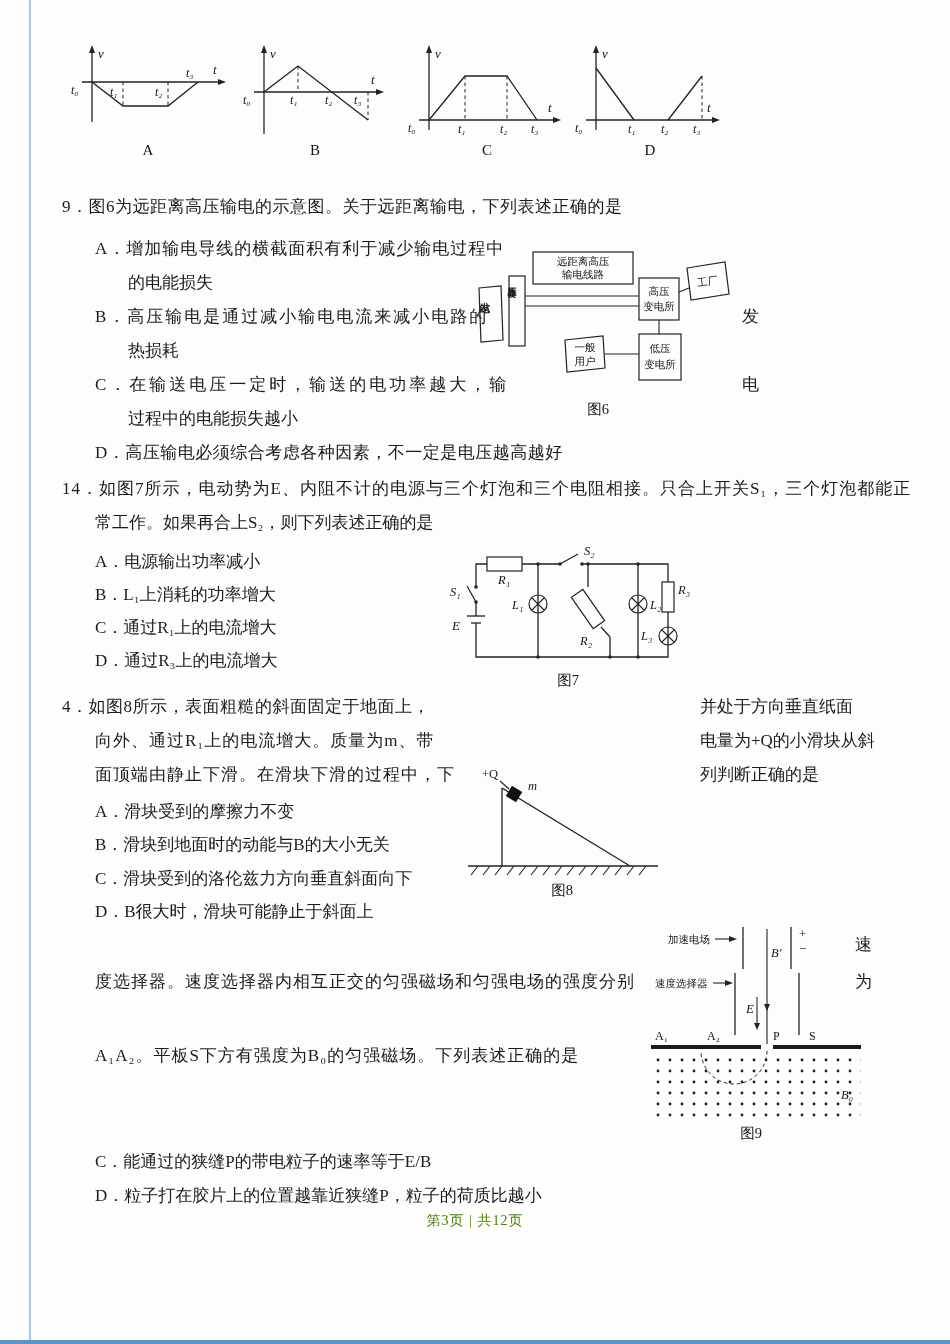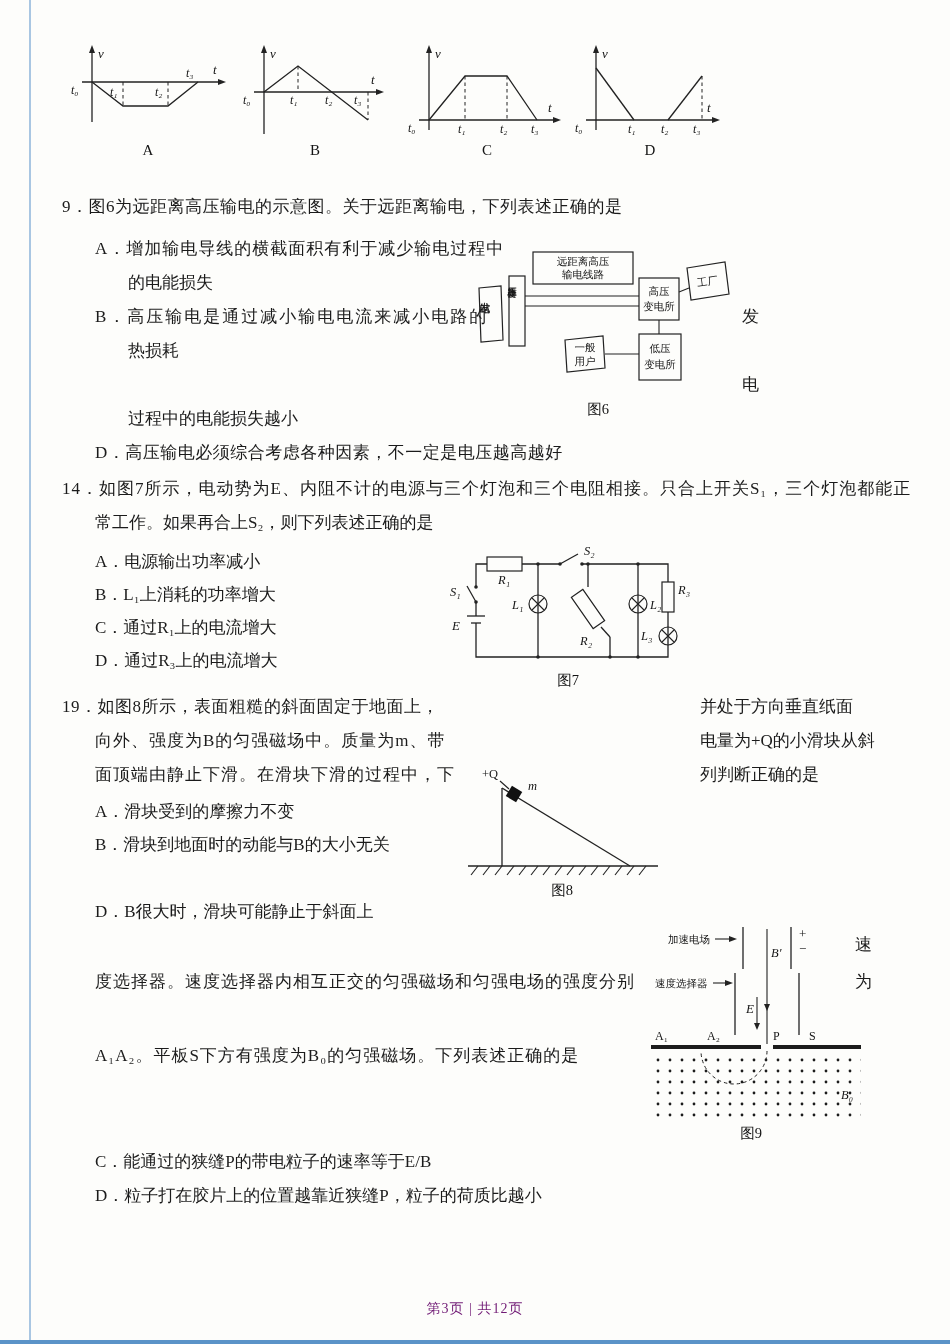--- a/index.html
+++ b/index.html
@@ -5,22 +5,22 @@
   * { margin:0; padding:0; box-sizing:border-box; }
   html,body { background:#ffffff; }
   .sheet {
     position:relative; width:950px; height:1344px; margin:0 auto;
     background:#fdfdfb; color:#1b1b1b; overflow:hidden;
     font-family:"Liberation Serif","DejaVu Serif",serif;
   }
   .edge-left  { position:absolute; left:29px; top:0; width:2px; height:100%; background:#a9c6e2; }
   .edge-bottom{ position:absolute; left:0; bottom:0; width:100%; height:4px; background:#5b93c8; }
   .t { position:absolute; white-space:nowrap; font-size:17px; line-height:1.35; }
-  .footer { position:absolute; left:0; top:1300px; width:100%; text-align:center;
-            font-size:14px; color:#701a75; letter-spacing:1px; }
+  .footer { position:absolute; left:0; top:1212px; width:100%; text-align:center;
+            font-size:14px; color:#4d7c0f; letter-spacing:1px; }
   svg.fig { position:absolute; overflow:visible; }
   svg text { font-family:"Liberation Serif","DejaVu Serif",serif; fill:#141414; }
   .it { font-style:italic; }
   .ln { stroke:#222; stroke-width:1.3; fill:none; }
   .thin { stroke:#222; stroke-width:1.1; fill:none; }
   .dash { stroke:#222; stroke-width:1; fill:none; stroke-dasharray:3.5,3; }
   .box { stroke:#222; stroke-width:1.2; fill:none; }
   .ah { fill:#222; stroke:none; }
   .cjk { font-size:10.5px; }
 </style>
@@ -97,20 +97,21 @@
     <text class="it" x="89" y="91" font-size="12">t₂</text>
     <text class="it" x="121" y="91" font-size="12">t₃</text>
     <text x="78" y="113" font-size="15" text-anchor="middle">D</text>
   </svg>
 
   <div class="t" style="left:62px;top:196px;letter-spacing:0.5px">9．图6为远距离高压输电的示意图。关于远距离输电，下列表述正确的是</div>
   <div class="t" style="left:95px;top:238px;letter-spacing:1px">A．增加输电导线的横截面积有利于减少输电过程中</div>
   <div class="t" style="left:128px;top:272px">的电能损失</div>
   <div class="t" style="left:95px;top:306px;letter-spacing:2px">B．高压输电是通过减小输电电流来减小电路的</div>
   <div class="t" style="left:128px;top:340px">热损耗</div>
+  <div class="t" style="left:95px;top:374px;letter-spacing:3px">C．在输送电压一定时，输送的电功率越大，输</div>
   <div class="t" style="left:128px;top:408px">过程中的电能损失越小</div>
   <div class="t" style="left:95px;top:442px;letter-spacing:0.5px">D．高压输电必须综合考虑各种因素，不一定是电压越高越好</div>
   <div class="t" style="left:742px;top:306px">发</div>
   <div class="t" style="left:742px;top:374px">电</div>
 
   <svg class="fig" style="left:473px;top:248px" width="265" height="175" viewBox="0 0 265 175">
     <polygon class="box" points="6,40 28,38 30,92 8,94"></polygon>
     <text class="cjk" x="12" y="46" style="writing-mode:vertical-rl">发电站</text>
     <rect class="box" x="36" y="28" width="16" height="70"></rect>
     <text x="39" y="32" font-size="9.5" style="writing-mode:vertical-rl">升压变压器</text>
@@ -194,28 +195,29 @@
     <text class="it" x="203" y="98" font-size="12.5">L₃</text>
     <circle class="ah" cx="100" cy="22" r="1.8"></circle>
       <circle class="ah" cx="150" cy="22" r="1.8"></circle>
     <circle class="ah" cx="200" cy="22" r="1.8"></circle>
       <circle class="ah" cx="100" cy="115" r="1.8"></circle>
     <circle class="ah" cx="172" cy="115" r="1.8"></circle>
       <circle class="ah" cx="200" cy="115" r="1.8"></circle>
     <text x="130" y="143" font-size="14.5" text-anchor="middle">图7</text>
   </svg>
 
-  <div class="t" style="left:62px;top:696px;letter-spacing:0.5px">19．如图8所示，表面粗糙的斜面固定于地面上，</div>
+  <div class="t" style="left:62px;top:696px;letter-spacing:0.5px">4．如图8所示，表面粗糙的斜面固定于地面上，</div>
   <div class="t" style="left:700px;top:696px">并处于方向垂直纸面</div>
-  <div class="t" style="left:95px;top:730px;letter-spacing:1px">向外、强度为B的匀强磁场中。质量为m、带</div>
+  <div class="t" style="left:95px;top:730px;letter-spacing:1px">向外、通过R₁上的电流增大。质量为m、带</div>
   <div class="t" style="left:700px;top:730px">电量为+Q的小滑块从斜</div>
   <div class="t" style="left:95px;top:764px;letter-spacing:1px">面顶端由静止下滑。在滑块下滑的过程中，下</div>
   <div class="t" style="left:700px;top:764px">列判断正确的是</div>
   <div class="t" style="left:95px;top:801px">A．滑块受到的摩擦力不变</div>
   <div class="t" style="left:95px;top:834px">B．滑块到地面时的动能与B的大小无关</div>
+  <div class="t" style="left:95px;top:868px">C．滑块受到的洛伦兹力方向垂直斜面向下</div>
   <div class="t" style="left:95px;top:901px">D．B很大时，滑块可能静止于斜面上</div>
 
   <svg class="fig" style="left:462px;top:758px" width="205" height="145" viewBox="0 0 205 145">
     <line class="ln" x1="6" y1="108" x2="196" y2="108"></line>
     <g class="thin">
       <line x1="16" y1="108" x2="9" y2="117"></line>
         <line x1="28" y1="108" x2="21" y2="117"></line>
       <line x1="40" y1="108" x2="33" y2="117"></line>
         <line x1="52" y1="108" x2="45" y2="117"></line>
       <line x1="64" y1="108" x2="57" y2="117"></line>

